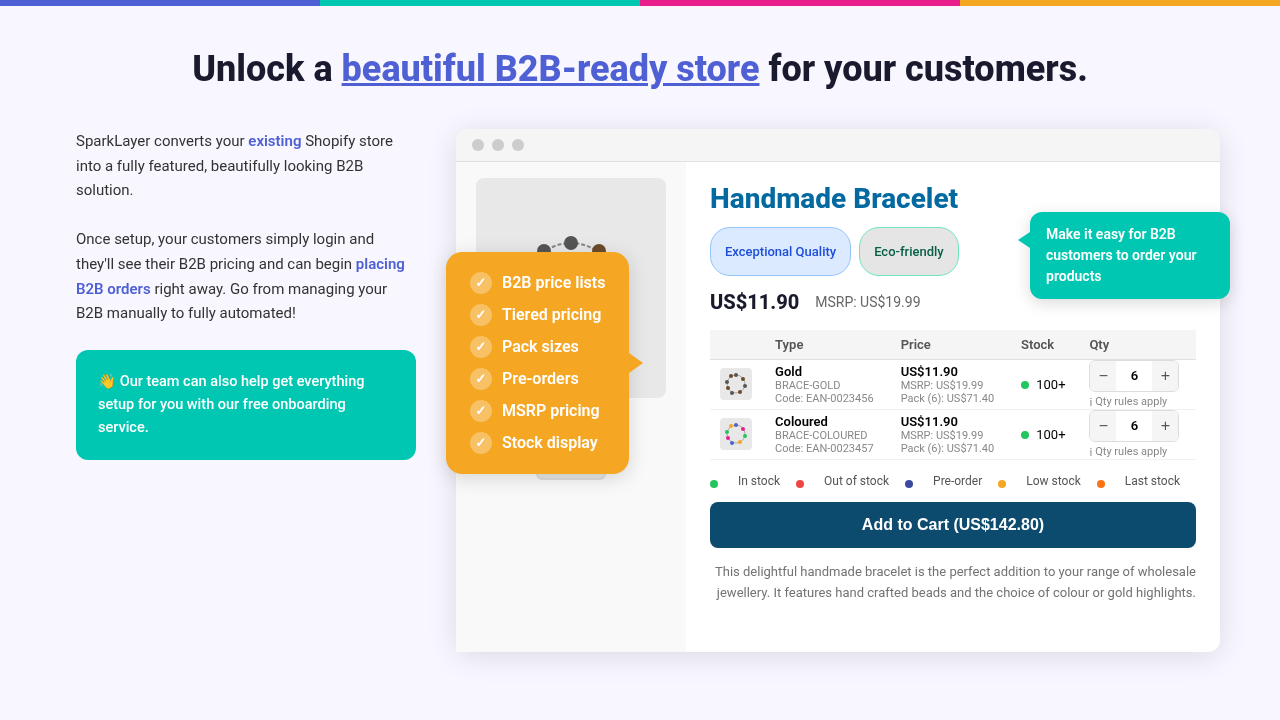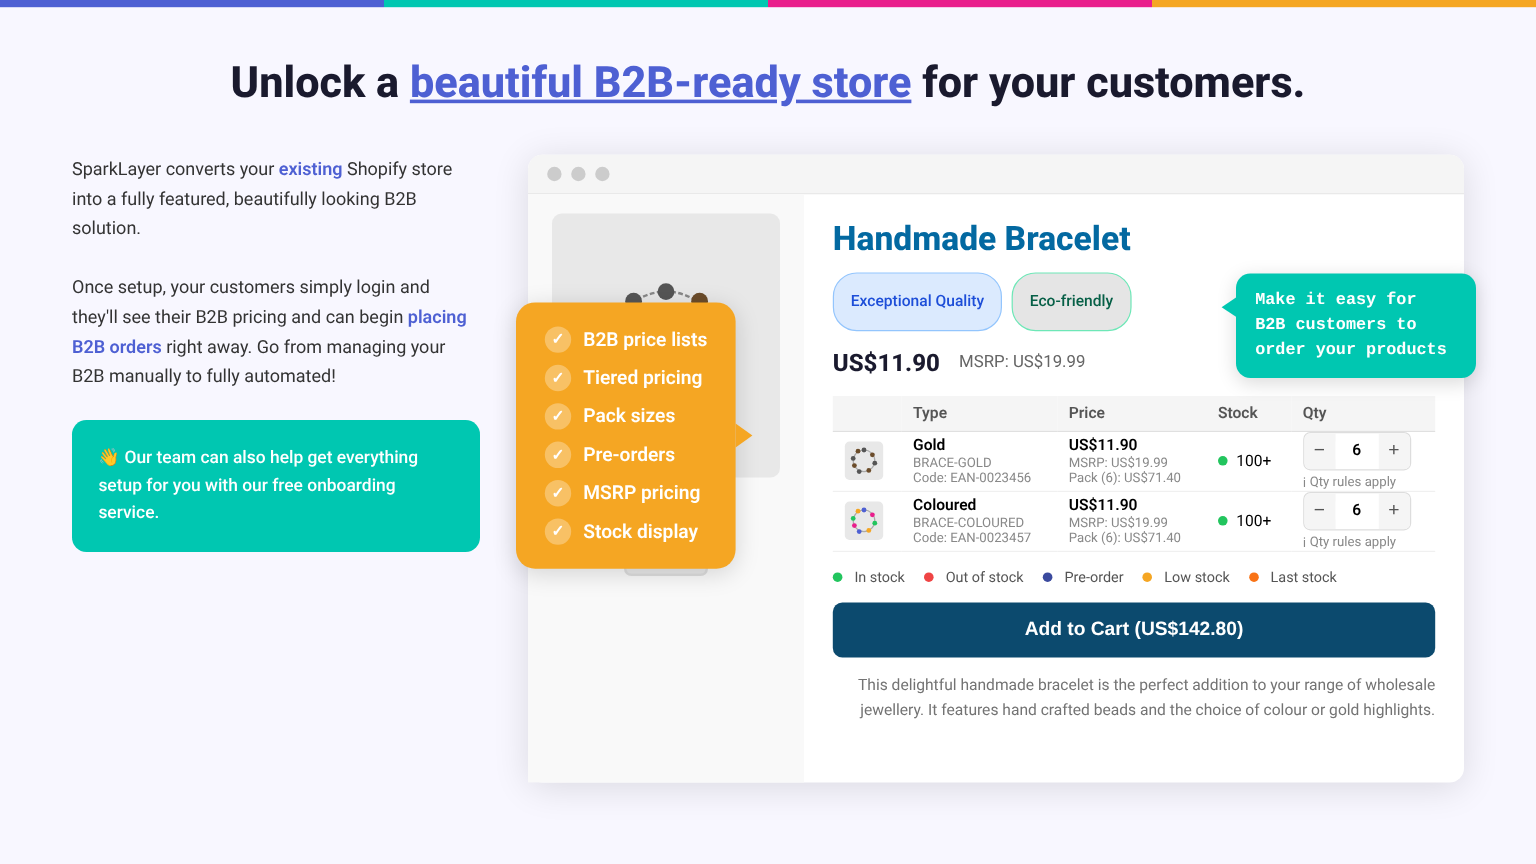--- a/index.html
+++ b/index.html
@@ -43,20 +43,21 @@
     .main-content {
       display: flex;
       gap: 40px;
       align-items: flex-start;
     }
 
     
     .left-col {
       width: 340px;
       flex-shrink: 0;
+      margin-left: 16px;
     }
 
     .left-col .intro-text {
       font-size: 15px;
       line-height: 1.65;
       color: #333;
       margin-bottom: 24px;
     }
     .left-col .intro-text .existing {
       color: #4e60d3;
@@ -237,31 +238,30 @@
     }
     .price-msrp {
       font-size: 14px;
       color: #666;
     }
 
     
     .tooltip-box {
       position: absolute;
       right: -10px;
-      top: 66px;
+      top: 50px;
       background: #00c7b1;
       color: #fff;
       border-radius: 12px;
       padding: 12px 16px;
       font-size: 14px;
       font-weight: 600;
       width: 200px;
       line-height: 1.5;
       box-shadow: 0 4px 16px rgba(0,0,0,0.15);
-      font-family: Liberation Mono, monospace;
     }
     .tooltip-box::before {
       content: '';
       position: absolute;
       left: -12px;
       top: 20px;
       width: 0; height: 0;
       border-top: 8px solid transparent;
       border-bottom: 8px solid transparent;
       border-right: 12px solid #00c7b1;
@@ -344,22 +344,22 @@
     .stock-legend {
       display: flex;
       gap: 16px;
       font-size: 12px;
       color: #555;
       margin-bottom: 14px;
       flex-wrap: wrap;
     }
     .legend-item {
       display: flex;
-      align-items: center;
-      gap: 6px;
+      align-items: flex-end;
+      gap: 16px;
     }
 
     .add-to-cart-btn {
       background: #0c4a6e;
       color: #fff;
       border: none;
       border-radius: 8px;
       padding: 14px 28px;
       font-size: 16px;
       font-weight: 700;

